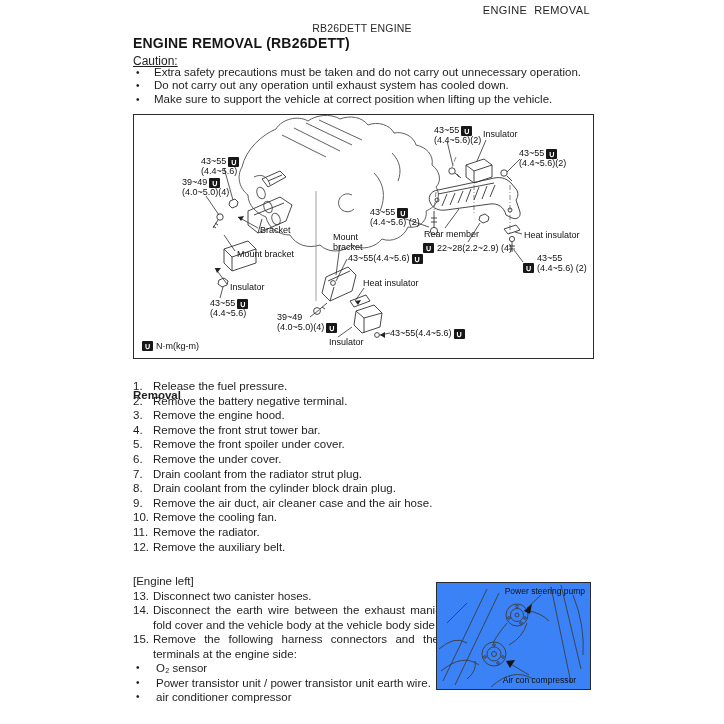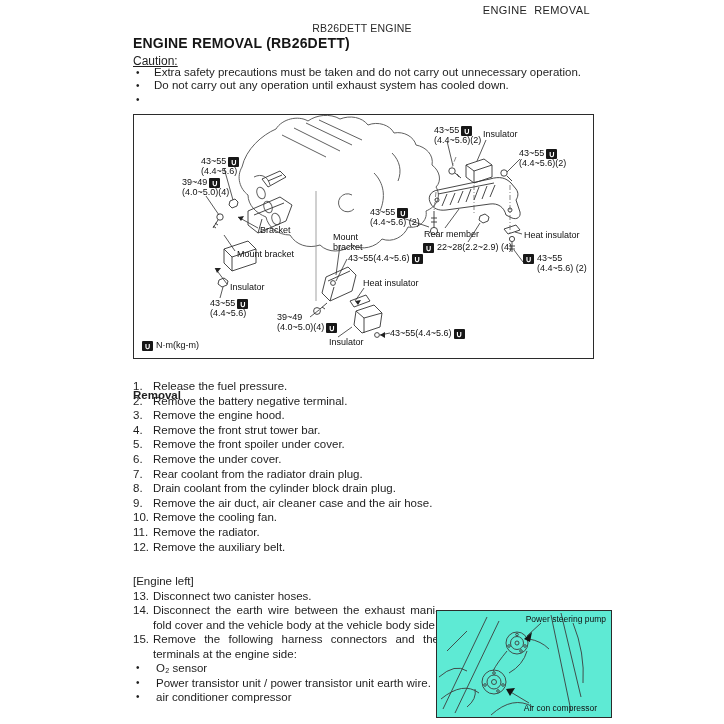--- a/index.html
+++ b/index.html
@@ -18,39 +18,39 @@
   .cautions .blt{width:18px;flex:none;padding-left:3px;font-size:10px;}
   
   .diagram{position:absolute;left:133px;top:114px;width:461px;height:245px;border:1.6px solid #2b2b2b;
            box-sizing:border-box;background:#fff;}
   .diagram .art{position:absolute;left:0;top:0;width:458px;height:242px;}
   .dl{position:absolute;font-size:9px;line-height:9.5px;white-space:nowrap;color:#101010;}
   .dl .ln{display:flex;align-items:center;}
   .ticon{display:inline-block;width:11px;height:10px;background:#171717;color:#fff;font-size:8.5px;
          line-height:10px;text-align:center;border-radius:1px;margin:0 0 0 2px;flex:none;font-weight:700;}
   .ticon::after{content:"\222A";}
-  .icon-left{display:flex;align-items:flex-start;gap:3px;}
+  .icon-left{display:flex;align-items:flex-end;gap:3px;}
   .icon-left .ticon{margin:0;}
   
   .rm-head{position:absolute;left:133px;top:365px;font-size:11.5px;font-weight:700;margin-top:24px;}
   .steps{margin:0;padding:0;list-style:none;font-size:11.5px;line-height:14.6px;}
   .steps li{display:flex;}
   .steps .num{width:20px;flex:none;}
   .steps .txt{flex:1;text-align:justify;}
   .list1{position:absolute;left:133px;top:379px;width:305px;}
   
   .bottom{position:absolute;left:133px;top:574px;width:306px;font-size:11.5px;line-height:14.5px;}
   .bottom .steps{line-height:14.5px;}
   .bullets{margin:0;padding:0;list-style:none;}
   .bullets li{display:flex;}
   .bullets .blt{width:20px;flex:none;padding-left:3px;font-size:10px;}
   .bullets .btxt{flex:1;text-align:justify;}
   
-  .figure2{position:absolute;left:436px;top:582px;width:176px;height:108px;border:1.4px solid #2b2b2b;
-           box-sizing:border-box;background:#5eead4;margin-top:28px;}
+  .figure2{position:absolute;left:436px;top:582px;width:155px;height:108px;border:1.4px solid #2b2b2b;
+           box-sizing:border-box;background:#3b82f6;}
   .figure2 svg{position:absolute;left:0;top:0;width:152px;height:105px;}
   .fig-lab{position:absolute;font-size:8.5px;white-space:nowrap;color:#101010;}
   .fig-lab.top{top:3px;right:5px;}
   .fig-lab.bot{bottom:4px;right:14px;}
 </style>
 </head>
 <body>
 
 <div class="page">
 
@@ -63,20 +63,21 @@
     <li>
         <span class="blt">•</span>
         <span>Extra safety precautions must be taken and do not carry out unnecessary operation.</span>
       </li>
     <li>
         <span class="blt">•</span>
         <span>Do not carry out any operation until exhaust system has cooled down.</span>
       </li>
     <li>
         <span class="blt">•</span>
+        <span>Make sure to support the vehicle at correct position when lifting up the vehicle.</span>
       </li>
   </ul>
 
   <div class="diagram">
     <svg class="art" viewBox="0 0 458 242">
 
       <g fill="none" stroke="#606060" stroke-width="1">
         <path d="M108,52 C112,34 128,20 142,14 C148,4 164,0 174,6 C182,0 196,-2 206,4 C216,0 228,2 234,10 C244,6 256,10 260,18 C270,16 280,22 282,30 C292,32 300,40 298,50 C306,56 308,66 302,72 C308,82 302,92 292,96 C294,106 284,114 274,112 C270,122 258,128 248,124 C242,132 228,136 218,130 C208,138 194,138 186,130 C174,134 162,130 156,120 C144,120 134,112 132,102 C122,98 114,90 114,80 C106,74 102,62 108,52 Z"></path>
         <path d="M148,20 L192,42"></path>
           <path d="M160,13 L206,36"></path>
@@ -323,21 +324,21 @@
     <li>
         <span class="num">5.</span>
         <span class="txt">Remove the front spoiler under cover.</span>
       </li>
     <li>
         <span class="num">6.</span>
         <span class="txt">Remove the under cover.</span>
       </li>
     <li>
         <span class="num">7.</span>
-        <span class="txt">Rear coolant from the radiator drain plug.</span>
+        <span class="txt">Drain coolant from the radiator strut plug.</span>
       </li>
     <li>
         <span class="num">8.</span>
         <span class="txt">Drain coolant from the cylinder block drain plug.</span>
       </li>
     <li>
         <span class="num">9.</span>
         <span class="txt">Remove the air duct, air cleaner case and the air hose.</span>
       </li>
     <li>

